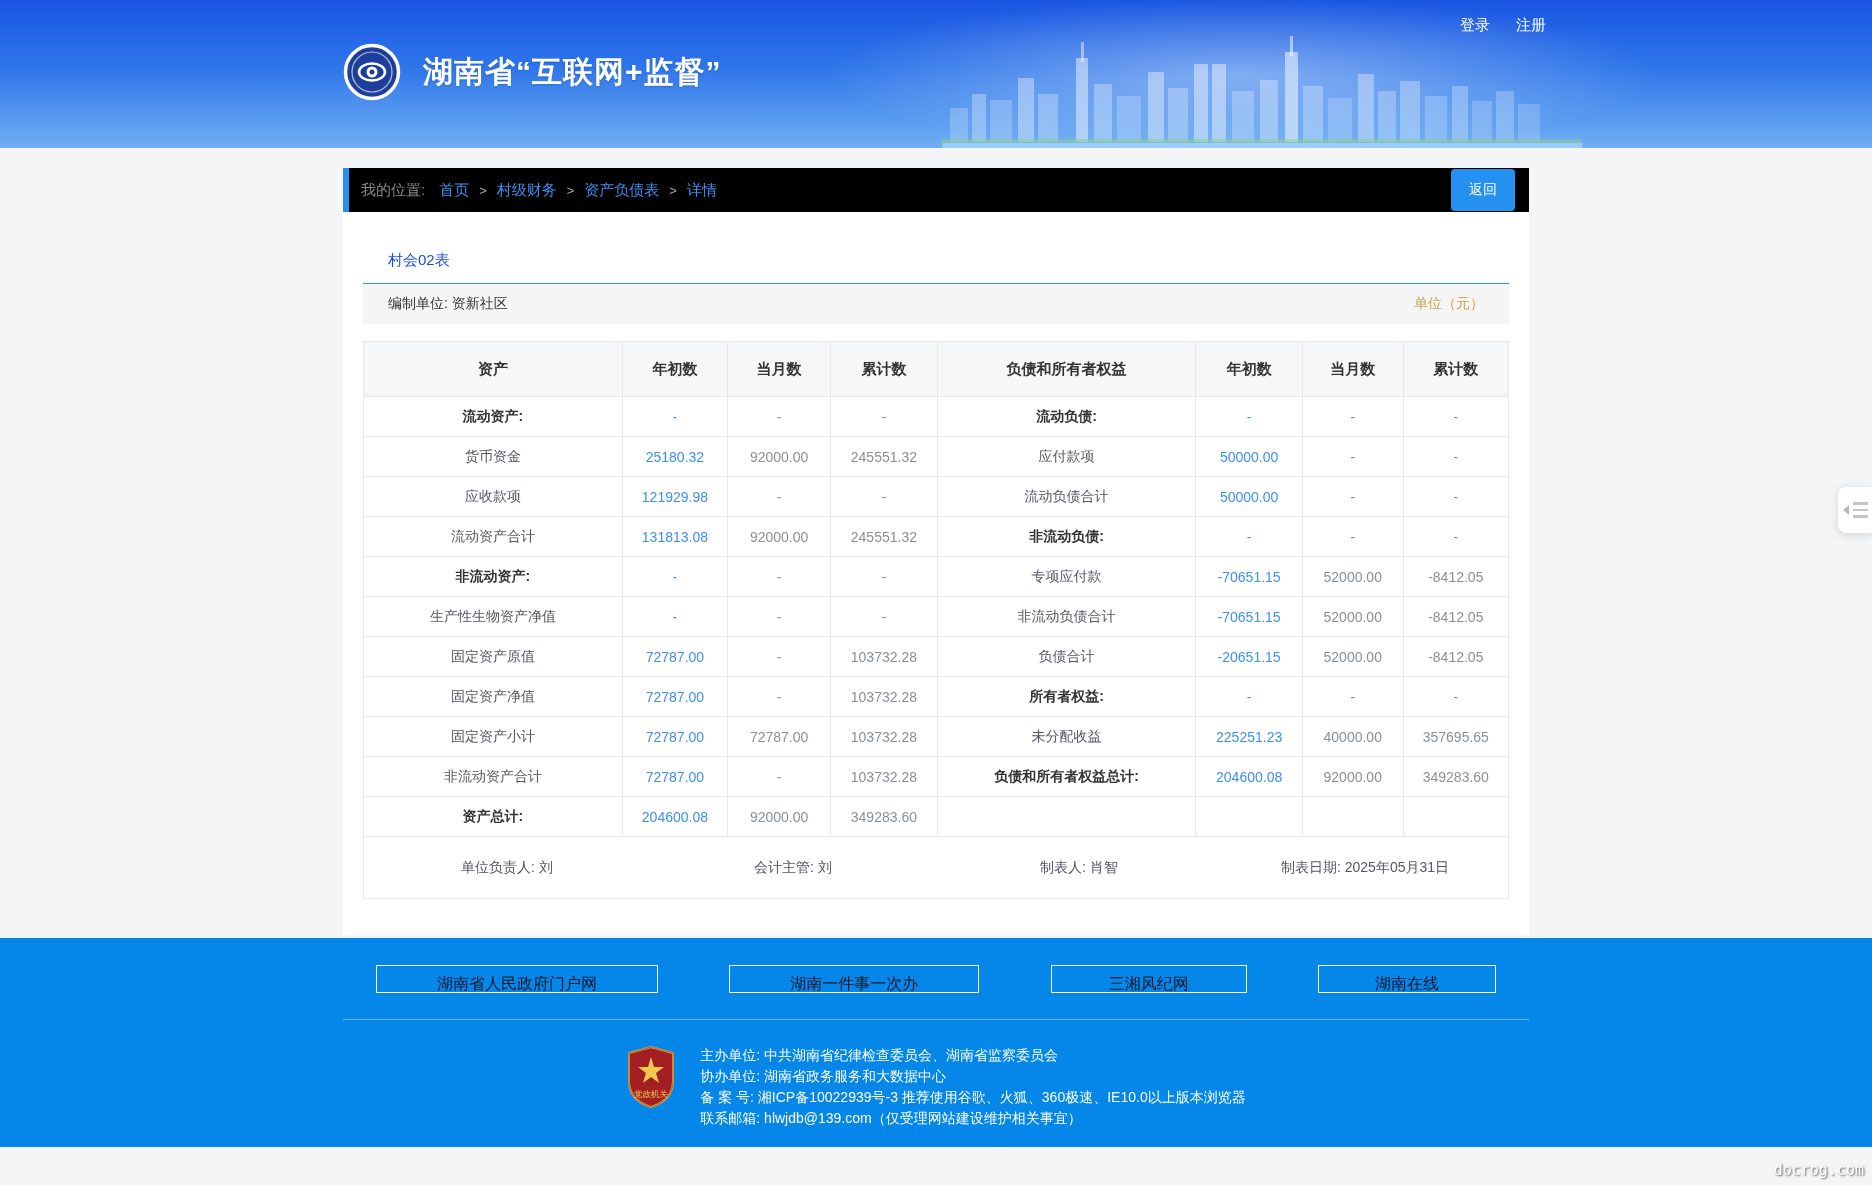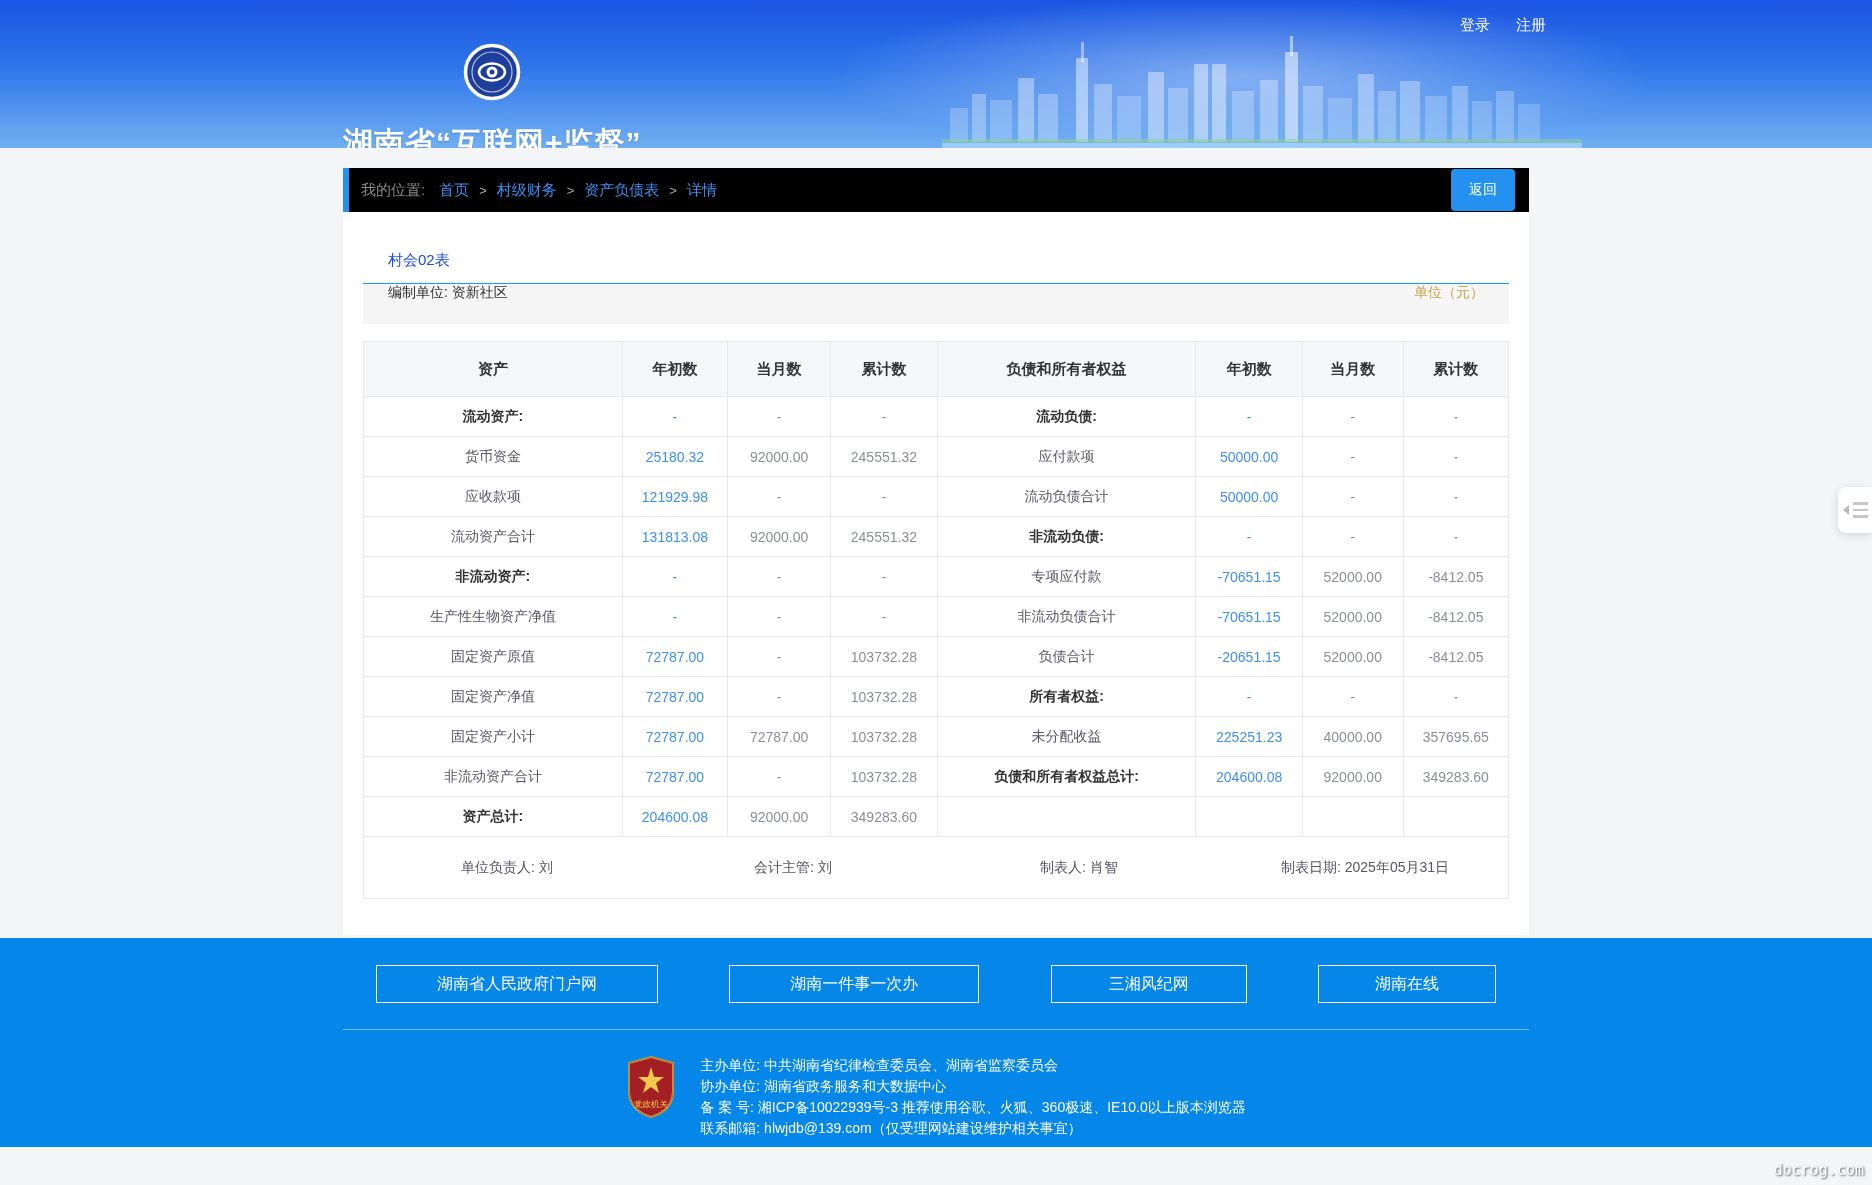--- a/index.html
+++ b/index.html
@@ -12,21 +12,21 @@
   }
   
   .header {
     position:relative; height:148px; overflow:hidden;
     background:linear-gradient(180deg,#1a55e2 0%,#2e75ea 45%,#70aff3 100%);
   }
   .header .glow {
     position:absolute; right:180px; top:-10px; width:900px; height:170px;
     background:radial-gradient(ellipse at center, rgba(255,255,255,0.38) 0%, rgba(255,255,255,0) 65%);
   }
-  .brand { position:absolute; left:343px; top:43px; display:flex; align-items:center; gap:22px;flex-direction:column; }
+  .brand { position:absolute; left:343px; top:43px; display:flex; align-items:center; gap:22px; }
   .brand-title { color:#fff; font-size:30px; font-weight:700; letter-spacing:1px; text-shadow:0 1px 2px rgba(0,40,120,.25); }
   .top-links { position:absolute; top:16px; right:326px; display:flex; gap:26px; }
   .top-links a { color:#fff; font-size:15px; text-decoration:none; cursor:pointer; }
   .skyline { position:absolute; right:290px; bottom:0; }
   
   .container { width:1186px; margin:0 auto; }
   .crumb-bar {
     margin-top:20px; background:#000000; height:44px;
     border-left:6px solid #2490f0;
     display:flex; align-items:center; padding:0 14px 0 12px;
@@ -37,21 +37,21 @@
   .crumb-sep { color:#aaa; margin:0 10px; font-size:13px; }
   .back-btn {
     margin-left:auto; width:64px; height:42px; border:none; border-radius:4px;
     background:#2490f0; color:#fff; font-size:14px; cursor:pointer;
     font-family:inherit;
   }
   
   .card { background:#fff; padding:26px 20px 36px; }
   .report-title { height:46px; line-height:44px; padding:0 25px; font-size:15px; color:#1d4ed8; border-bottom:1px solid #0ea5e9; }
   .report-meta {
-    height:40px; background:#f5f5f6; display:flex; justify-content:space-between; align-items:flex-start;
+    height:40px; background:#f5f5f6; display:flex; justify-content:space-between; align-items:center;
     padding:0 25px; font-size:14px;
   }
   .report-meta .unit { color:#c9a24b; }
   table.balance { width:100%; border-collapse:collapse; margin-top:17px; table-layout:fixed; }
   table.balance th, table.balance td {
     border:1px solid #e9e9e9; text-align:center; vertical-align:middle;
   }
   table.balance th { height:55px; background:#f6f7f8; font-size:15px; color:#333; font-weight:700; }
   table.balance td { height:40px; font-size:14px; color:#8a8f99; }
   table.balance td.label { color:#556; }
@@ -59,22 +59,22 @@
   table.balance td.bold { font-weight:700; color:#333; }
   .sign-row {
     border:1px solid #e9e9e9; border-top:none; height:62px;
     display:grid; grid-template-columns:repeat(4,1fr); align-items:center; justify-items:center;
     font-size:14px; color:#556;
   }
   
   .footer { margin-top:3px; background:#0487e9; height:209px; padding-top:27px; }
   .footer-links { width:1120px; margin:0 auto; display:flex; justify-content:space-between; }
   .footer-links a {
-    display:block; height:38px; line-height:36px; text-align:center;
-    border:1px solid #fff; color:#ffffff; font-size:16px; text-decoration:none; cursor:pointer;
+    display:block; height:28px; line-height:36px; text-align:center;
+    border:1px solid #fff; color:#0f172a; font-size:16px; text-decoration:none; cursor:pointer;
   }
   .fl-1{width:282px;} .fl-2{width:250px;} .fl-3{width:196px;} .fl-4{width:178px;}
   .footer-divider { width:1186px; margin:26px auto 0; border-top:1px solid rgba(255,255,255,.42); }
   .footer-bottom { margin-top:25px; display:flex; justify-content:center; align-items:flex-start; gap:24px; }
   .footer-info { color:#fff; font-size:14px; line-height:21px; }
   
   .float-widget {
     position:absolute; top:487px; right:0; width:34px; height:46px;
     background:#fff; border-radius:8px 0 0 8px;
     box-shadow:0 2px 10px rgba(0,0,0,.14);

